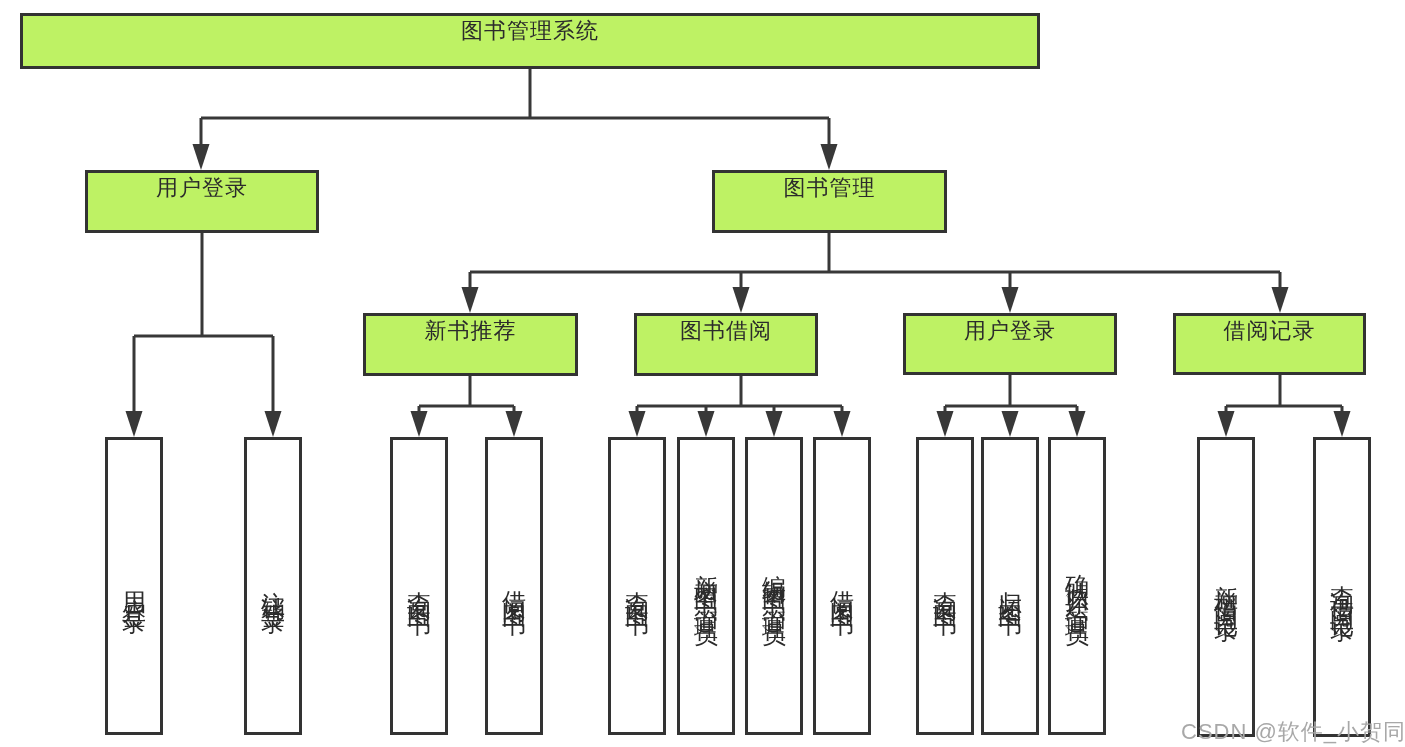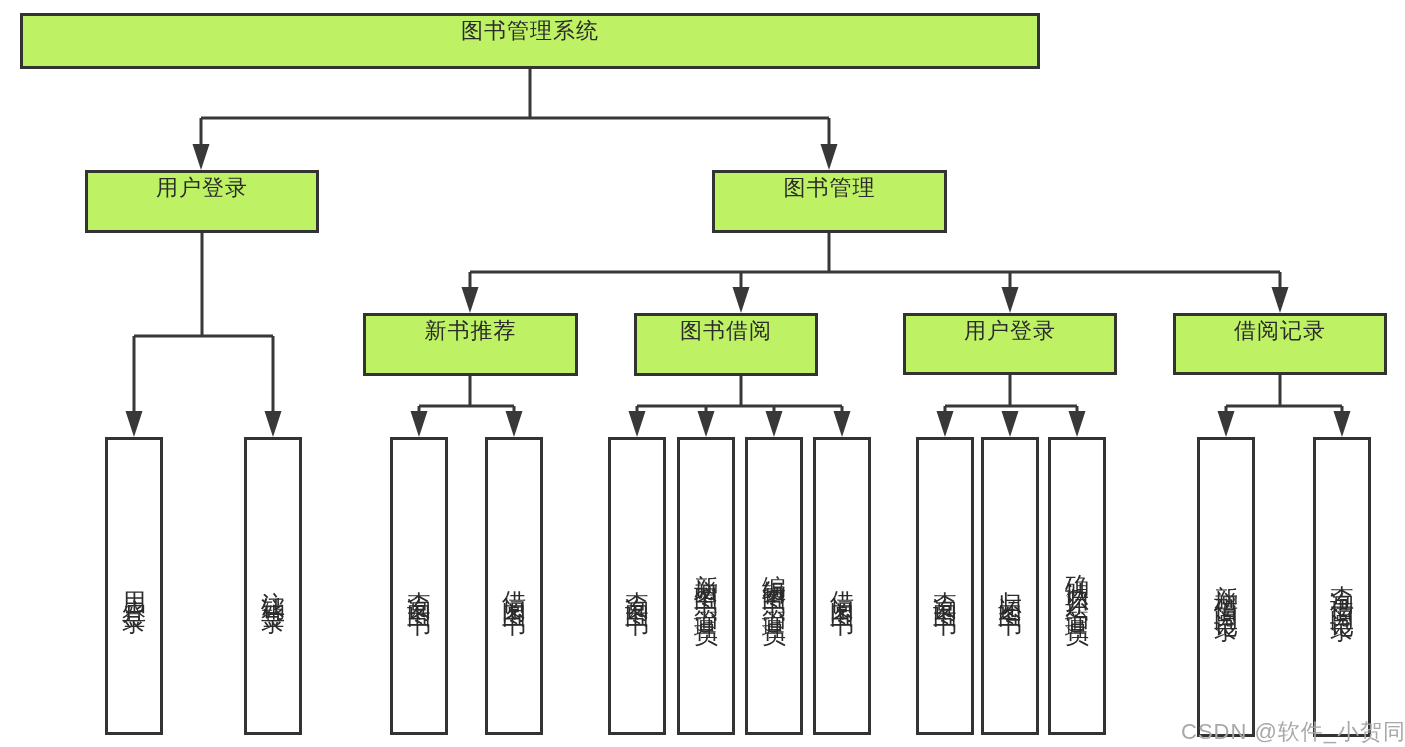--- a/index.html
+++ b/index.html
@@ -119,21 +119,21 @@
 
   <div class="hbox" style="left:363px;top:313px;width:215px;height:63px">
     <span class="hlabel">新书推荐</span>
   </div>
   <div class="hbox" style="left:634px;top:313px;width:184px;height:63px">
     <span class="hlabel">图书借阅</span>
   </div>
   <div class="hbox" style="left:903px;top:313px;width:214px;height:62px">
     <span class="hlabel">用户登录</span>
   </div>
-  <div class="hbox" style="left:1173px;top:313px;width:214px;height:62px">
+  <div class="hbox" style="left:1173px;top:313px;width:193px;height:62px">
     <span class="hlabel">借阅记录</span>
   </div>
 
   <div class="vbox" style="left:105px;top:437px">
     <span class="vlabel">用户登录</span>
   </div>
   <div class="vbox" style="left:244px;top:437px">
     <span class="vlabel">注销登录</span>
   </div>
 

